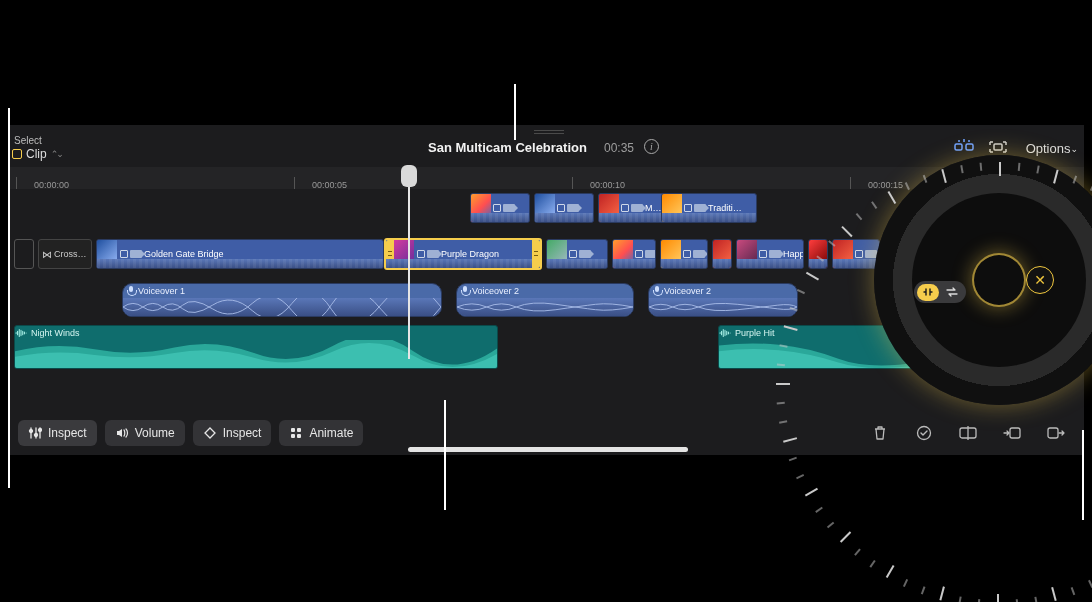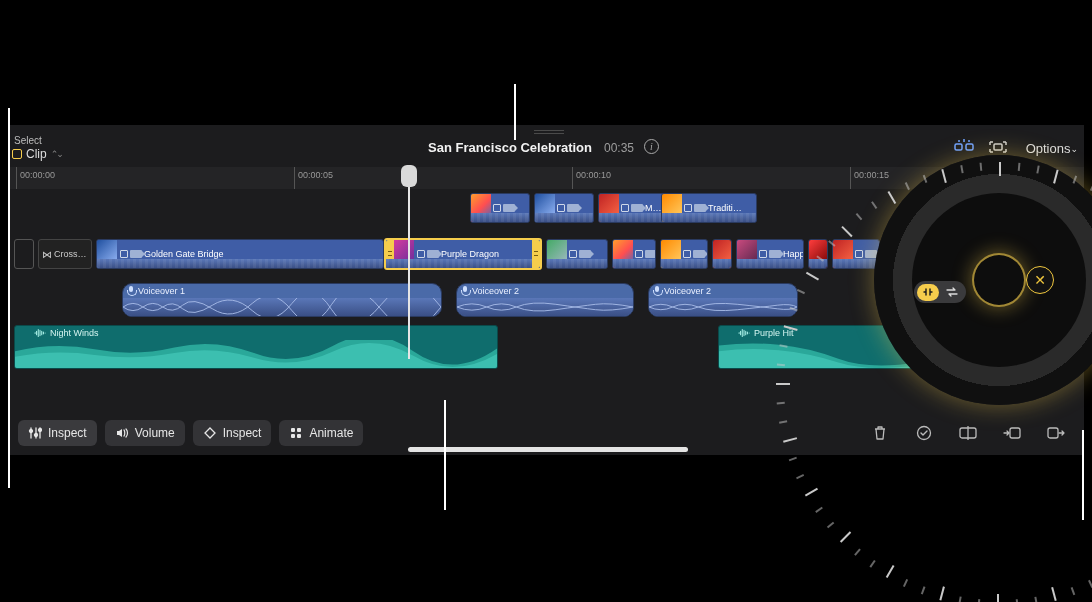--- a/index.html
+++ b/index.html
@@ -13,21 +13,21 @@
   .updown{font-size:9px;color:#888;letter-spacing:-2px;}
   .title{position:absolute;left:420px;top:15px;font-size:13px;font-weight:600;color:#f2f2f2;}
   .duration{position:absolute;left:596px;top:16px;font-size:12px;color:#9e9e9e;}
   .info-icn{position:absolute;left:636px;top:14px;width:15px;height:15px;border:1.3px solid #aaa;border-radius:50%;display:flex;align-items:center;justify-content:center;font-size:10px;color:#aaa;font-style:italic;font-family:Georgia,serif;}
   .grip{position:absolute;left:526px;top:5px;width:30px;height:5px;display:flex;flex-direction:column;gap:1.5px;}
   .grip div{height:1px;background:#4a4a4a;}
   .hbtn{position:absolute;top:13px;color:#ddd;}
   .hbtn svg{display:block;}
   .options{position:absolute;right:6px;top:16px;font-size:13px;color:#ddd;display:flex;align-items:center;gap:0;}
   .ruler{position:absolute;left:0;top:42px;right:0;height:22px;background:#242426;}
-  .tick{position:absolute;top:0;bottom:0;border-left:1px solid #555;font-size:9px;color:#999;padding-left:3px;padding-top:3px;}
+  .tick{position:absolute;top:10px;bottom:0;border-left:1px solid #555;font-size:9px;color:#999;padding-left:17px;padding-top:3px;}
   .playhead{position:absolute;top:42px;width:2px;background:#e6e6e6;z-index:40;}
   .ph-head{position:absolute;top:-2px;left:-7px;width:16px;height:22px;background:#d9d9d9;border-radius:6px;}
   .tracks{position:absolute;left:0;top:64px;right:0;}
   .row{position:absolute;left:0;right:0;}
   .clip{position:absolute;height:28px;border-radius:3px;overflow:hidden;display:flex;align-items:center;font-size:9px;color:#fff;white-space:nowrap;}
   .clip.vid{height:30px;background:#3f5da6;border:1px solid #2a3a60;}
   .clip.vid.sel{border:2px solid #f6cd4c;z-index:20;height:32px;}
   .clip.thumb{display:flex;align-items:stretch;padding:0;}
   .clip.thumb .th{flex:0 0 auto;width:20px;height:100%;}
   .clip.thumb .meta{flex:1;display:flex;align-items:center;gap:2px;padding-left:3px;}
@@ -56,21 +56,21 @@
   .tricon{font-size:10px;}
   .placeholder{position:absolute;height:30px;width:20px;border:1px solid #555;border-radius:3px;}
   .vo{position:absolute;height:34px;background:#4a6aa8;border:1px solid #2a3a60;border-radius:10px;overflow:hidden;}
   .vo .hdr{height:14px;display:flex;align-items:center;gap:3px;padding-left:4px;font-size:9px;color:#eaf0ff;}
   .vo .wf{position:absolute;left:0;right:0;bottom:0;top:14px;background:linear-gradient(#5a77b8,#3a4f85);}
   .vo .wf svg{width:100%;height:100%;}
   .mic{width:8px;height:10px;position:relative;}
   .mic:before{content:"";position:absolute;left:2px;top:0;width:4px;height:6px;background:#cfe0ff;border-radius:2px;}
   .mic:after{content:"";position:absolute;left:0;top:4px;width:8px;height:5px;border:1px solid #cfe0ff;border-top:none;border-radius:0 0 6px 6px;}
   .music{position:absolute;height:44px;background:#0f6d6d;border:1px solid #0a4a4a;border-radius:3px;overflow:hidden;}
-  .music .hdr{height:14px;display:flex;align-items:center;gap:4px;padding-left:19px;font-size:9px;color:#d4f5f0;}
+  .music .hdr{height:14px;display:flex;align-items:center;gap:4px;padding-left:0;font-size:9px;color:#d4f5f0;}
   .music .wf{position:absolute;left:0;right:0;bottom:0;top:14px;}
   .music .wf svg{width:100%;height:100%;display:block;}
   .snd{width:12px;height:10px;}
   .toolbar{position:absolute;left:0;right:0;bottom:0;height:44px;background:#1c1c1e;display:flex;align-items:center;padding:0 10px;gap:8px;}
   .tbtn{background:#333336;border-radius:6px;height:26px;padding:0 10px;display:flex;align-items:center;gap:6px;font-size:12px;color:#e6e6e6;cursor:pointer;}
   .tbtn.active{background:#3a3a3d;}
   .tspace{flex:1;}
   .ticon{width:36px;height:26px;display:flex;align-items:center;justify-content:center;color:#bbb;cursor:pointer;}
   .homebar{position:absolute;left:400px;bottom:3px;height:5px;width:280px;background:#e4e4e4;border-radius:3px;}
   
@@ -102,21 +102,21 @@
       <div class="select-lbl">Select</div>
       <div class="clip-mode">
         <span class="clip-square"></span>
         <span>Clip</span>
         <span class="updown">⌃⌄</span>
       </div>
       <div class="grip">
           <div></div>
           <div></div>
         </div>
-      <div class="title">San Francisco Celebration</div>
+      <div class="title">San Multicam Celebration</div>
       <div class="duration">00:35</div>
       <div class="info-icn">i</div>
 
       <div class="hbtn" style="right:108px">
         <svg width="24" height="18" viewBox="0 0 24 18">
             <g stroke="#6ea0ff" stroke-width="1.5" fill="none">
               <rect x="3" y="6" width="7" height="6" rx="1.5"></rect>
               <rect x="14" y="6" width="7" height="6" rx="1.5"></rect>
               <line x1="7" y1="2" x2="7" y2="4"></line>
               <line x1="12" y1="1" x2="12" y2="4"></line>

